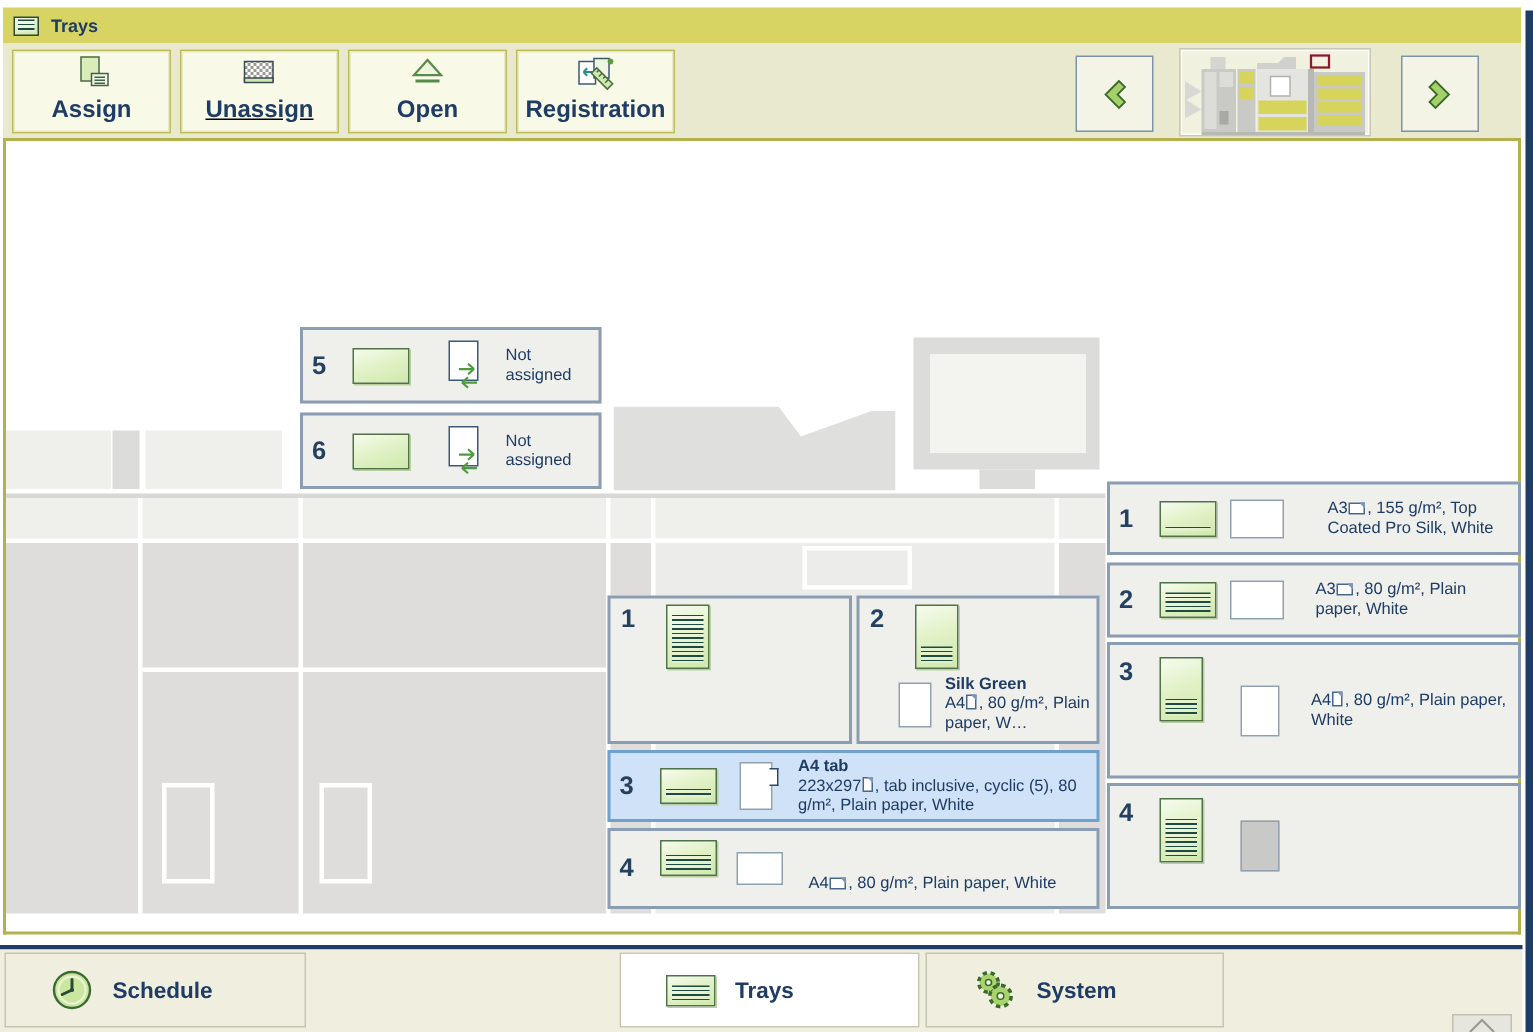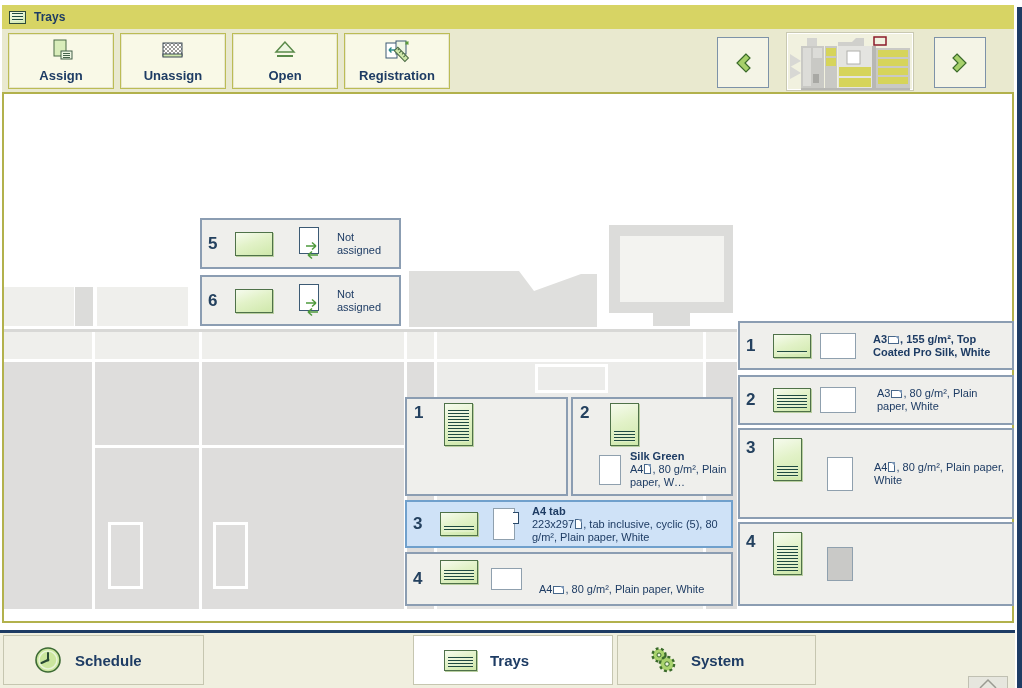--- a/index.html
+++ b/index.html
@@ -16,21 +16,21 @@
     background:linear-gradient(160deg,#f2f9e6,#cfe8ab);}
   .mini-tray .stack{position:absolute;left:2px;right:2px;bottom:2px;height:70%;
     background:repeating-linear-gradient(to bottom,#1f4a41 0,#1f4a41 1px,rgba(255,255,255,.3) 1px,rgba(255,255,255,.3) 3px);}
 
   .toolbar{position:absolute;left:2px;top:29px;width:1012px;height:65px;background:#e9e9cf;
     border-bottom:2px solid #b2b14c;}
   .tb-btn{position:absolute;top:4px;height:56px;width:106px;background:#f9f9e7;
     border:1px solid #bcbc55;box-shadow:0 0 0 1px #e7e7cd inset;
     display:flex;flex-direction:column;align-items:center;justify-content:flex-end;padding-bottom:5px;cursor:pointer;}
   .tb-btn .ic{height:30px;display:flex;align-items:center;justify-content:center;margin-bottom:2px;}
-  .tb-btn .lbl{font-size:13px;font-weight:bold;color:#1e3c64;}
+  .tb-btn .lbl{font-size:16px;font-weight:bold;color:#1e3c64;}
   .nav-btn{position:absolute;top:8px;width:52px;height:51px;background:#f4f4e6;
     border:1px solid #7d92a8;display:flex;align-items:center;justify-content:center;cursor:pointer;}
   .thumb{position:absolute;left:784px;top:3px;width:128px;height:59px;background:#f1f1df;
     border:1px solid #c9c9b2;box-shadow:0 0 0 1px #fff inset;display:flex;align-items:flex-end;justify-content:center;cursor:pointer;}
 
   .main{position:absolute;left:2px;top:94px;width:1012px;height:529px;background:#fff;
     border-left:2px solid #b2b14c;border-right:2px solid #b2b14c;border-bottom:2px solid #b2b14c;}
   .main > div, .main > svg{position:absolute;}
   .blk{background:#efefec;}
   .blk-d{background:#dedddc;}
@@ -105,21 +105,21 @@
     <div class="tb-btn" style="left:6px;">
       <span class="ic">
         <svg width="28" height="26" viewBox="0 0 28 26">
           <rect x="7" y="2" width="12" height="16" fill="#d9edba" stroke="#4a6a44"></rect>
           <rect x="14" y="13" width="11" height="8" fill="#eef6e2" stroke="#44604a"></rect>
           <path d="M16 15.5 h7 M16 17.5 h7 M16 19.5 h7" stroke="#44604a" stroke-width="1"></path>
         </svg>
       </span>
       <span class="lbl">Assign</span>
     </div>
-    <div class="tb-btn" style="left:118px;">
+    <div class="tb-btn" style="left:118px;text-decoration:underline;">
       <span class="ic">
         <svg width="28" height="26" viewBox="0 0 28 26">
           <defs>
               <pattern id="chk" width="4" height="4" patternUnits="userSpaceOnUse">
             <rect width="2" height="2" fill="#9a9a96"></rect>
                 <rect x="2" y="2" width="2" height="2" fill="#9a9a96"></rect>
             <rect x="2" width="2" height="2" fill="#fff"></rect>
                 <rect y="2" width="2" height="2" fill="#fff"></rect>
           </pattern>
             </defs>
@@ -304,21 +304,21 @@
       </div>
     </div>
 
     <div class="panel" style="left:734px;top:227px;width:276px;height:49px;" data-selected="false">
       <div class="hrow">
         <span class="num">1</span>
         <div class="tray-icon" data-orient="h" data-fill="one">
             <div class="stack"></div>
           </div>
         <div class="swatch lg" data-orient="landscape" style="background: rgb(255, 255, 255);"></div>
-        <div class="txt" style="margin-left:8px;font-weight:bold;">
+        <div class="txt" style="margin-left:20px;">
           <span>A3</span><span class="pglyph" data-orient="landscape"></span><span>, 155 g/m², Top Coated Pro Silk, White</span>
         </div>
       </div>
     </div>
     <div class="panel" style="left:734px;top:281px;width:276px;height:50px;" data-selected="false">
       <div class="hrow">
         <span class="num">2</span>
         <div class="tray-icon" data-orient="h" data-fill="full">
             <div class="stack"></div>
           </div>

